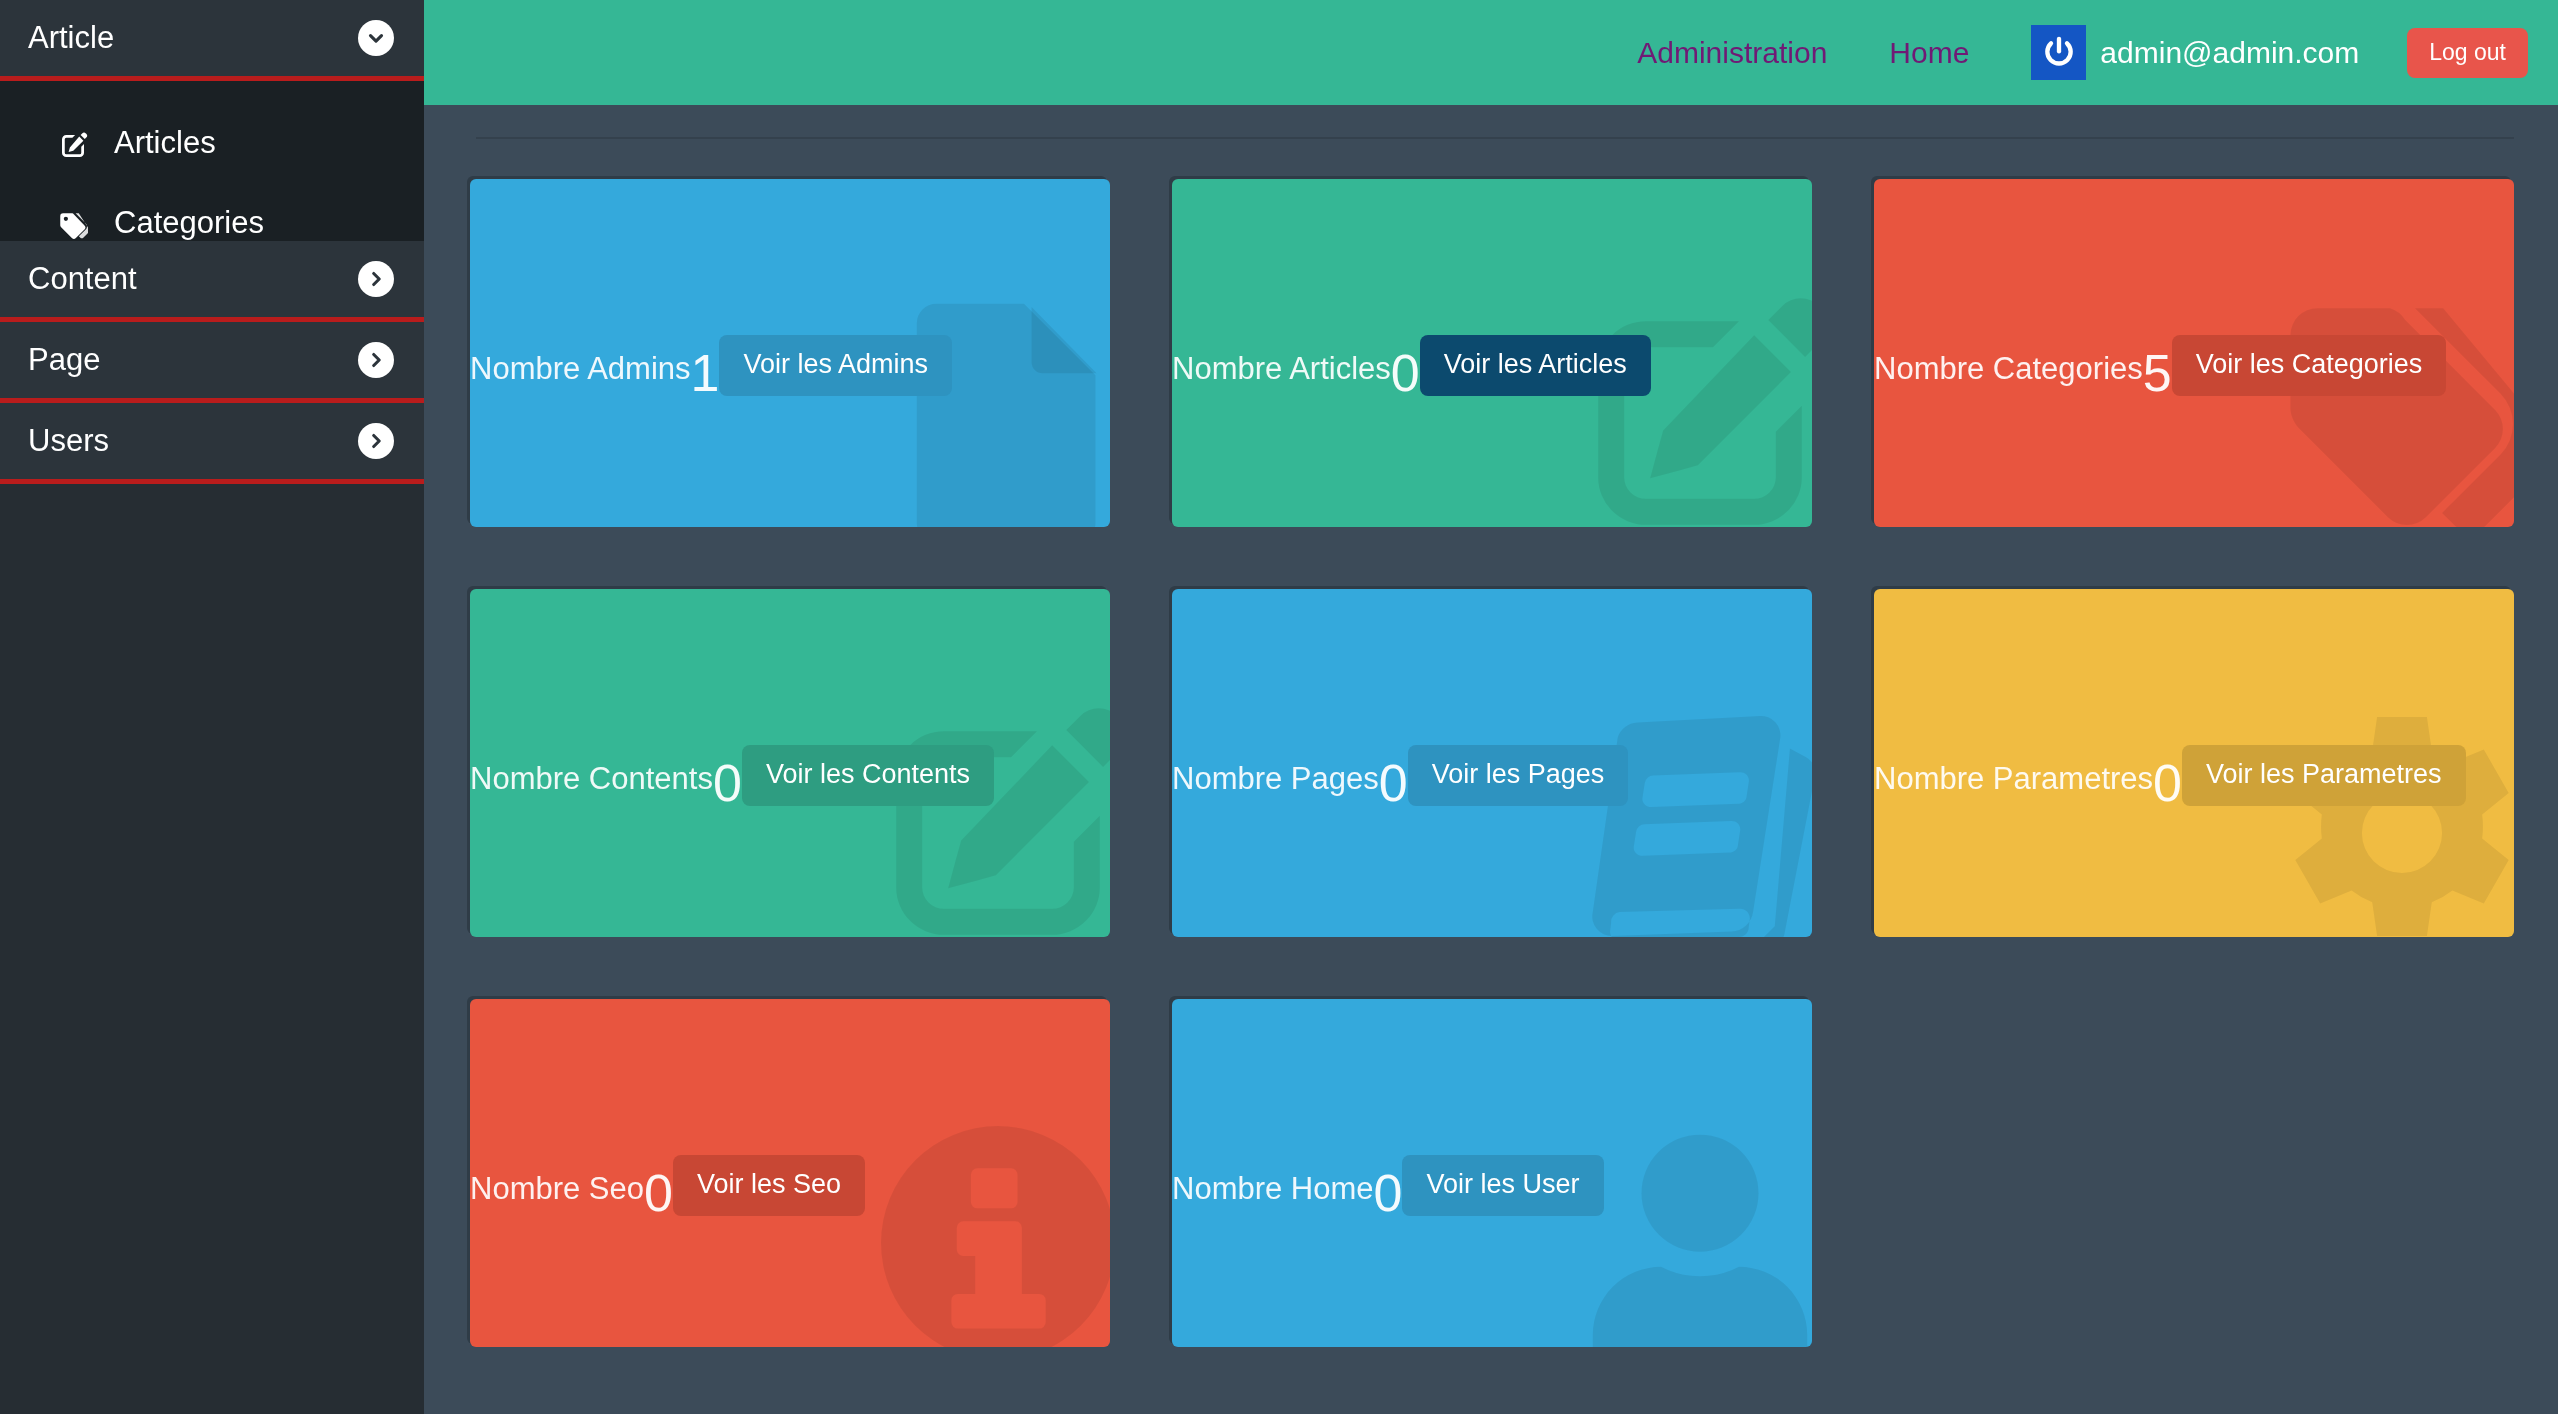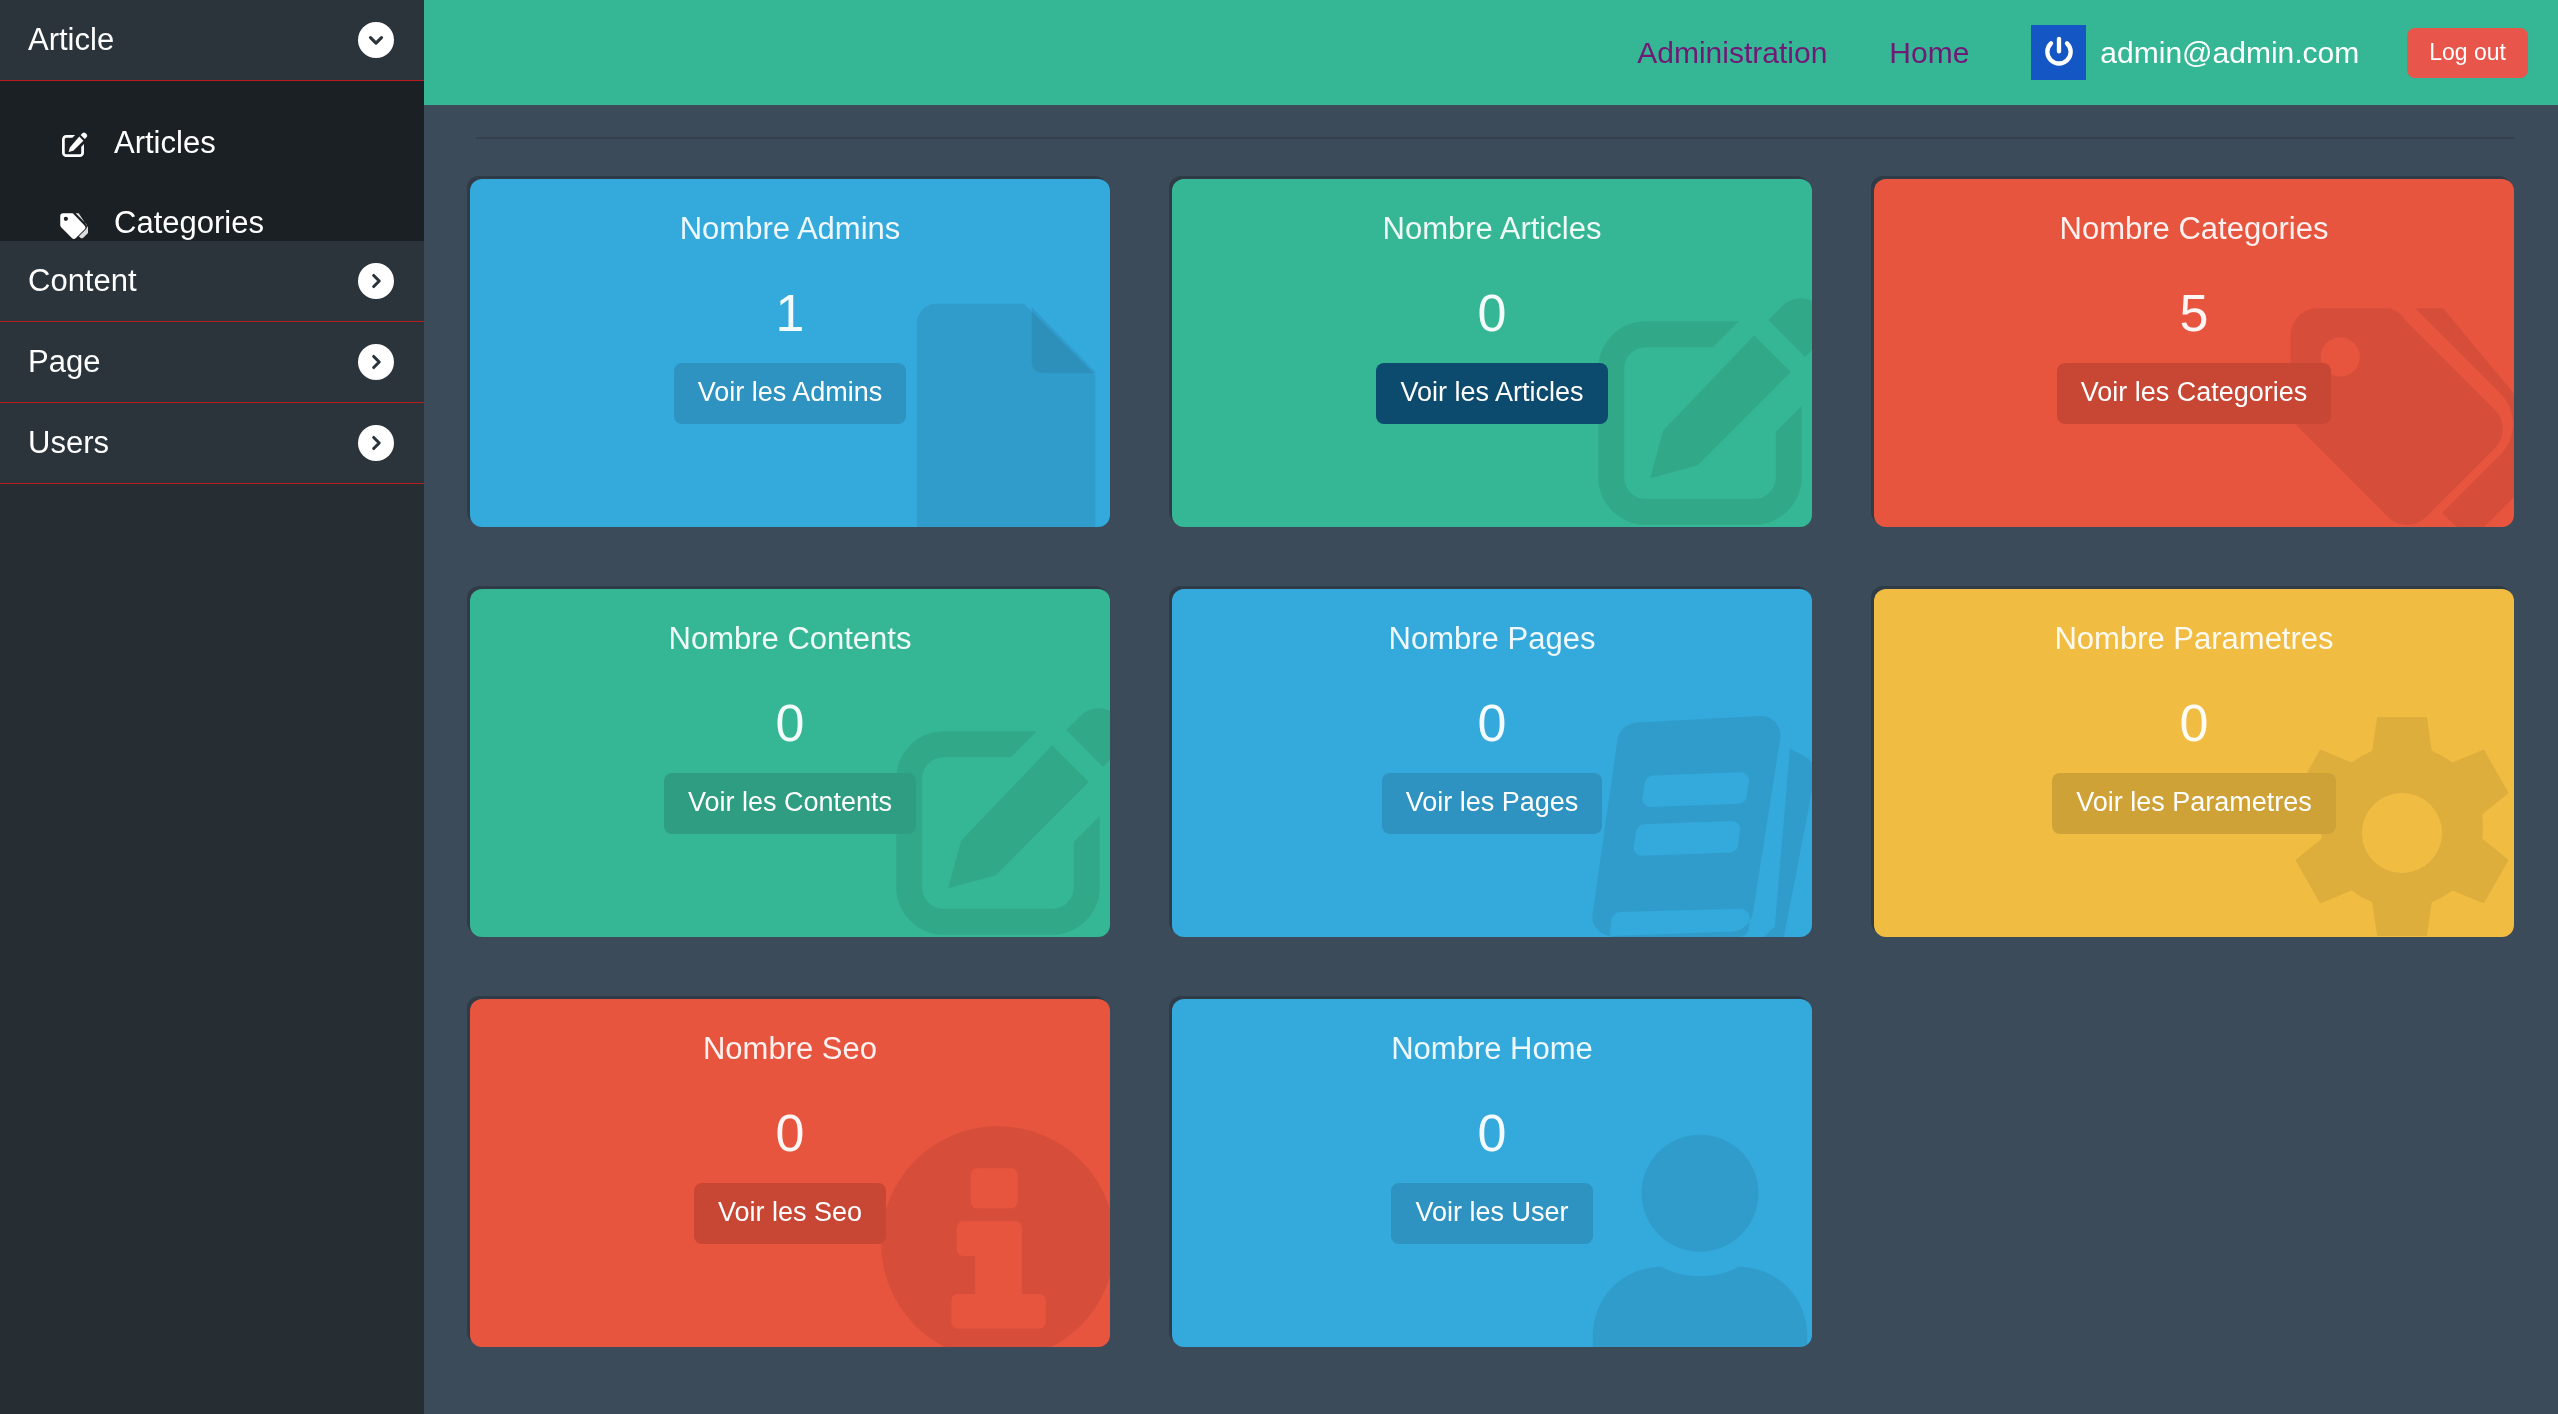--- a/index.html
+++ b/index.html
@@ -27,21 +27,21 @@
   .brand-title {
     color: #ffffff; font-size: 40px; font-weight: 400; letter-spacing: 0.3px;
   }
 
   .nav-group { width: 100%; }
   .nav-top {
     height: 81px;
     background: #2c343b;
     display: flex; align-items: center; justify-content: space-between;
     padding: 0 30px 0 28px;
-    border-bottom: 1px solid #b91c1c;
+    border-bottom: 5px solid #b91c1c;
     cursor: pointer;
   }
   .nav-top-label { color: #ffffff; font-size: 31px; font-weight: 400; }
 
   .chev {
     width: 36px; height: 36px; border-radius: 50%;
     background: #ffffff;
     display: flex; align-items: center; justify-content: center;
     flex: 0 0 auto;
   }
@@ -101,23 +101,23 @@
 
   .grid {
     display: flex; flex-wrap: wrap;
     gap: 62px;
     padding-top: 40px;
   }
 
   .card {
     width: 640px; height: 348px;
     position: relative; overflow: hidden;
-    border-radius: 12px;
+    border-radius: 6px;
     box-shadow: -3px -3px 0 0 #2f3c47;
-    display: flex; flex-direction: column; align-items: center;
+    display: flex; flex-direction: row; align-items: center;
   }
   .card-title {
     margin-top: 32px;
     font-size: 31px; color: rgba(255,255,255,0.92);
     position: relative; z-index: 2; text-align: center;
   }
   .card-count {
     margin-top: 40px;
     font-size: 52px; font-weight: 400; color: rgba(255,255,255,0.95);
     position: relative; z-index: 2; line-height: 1;

